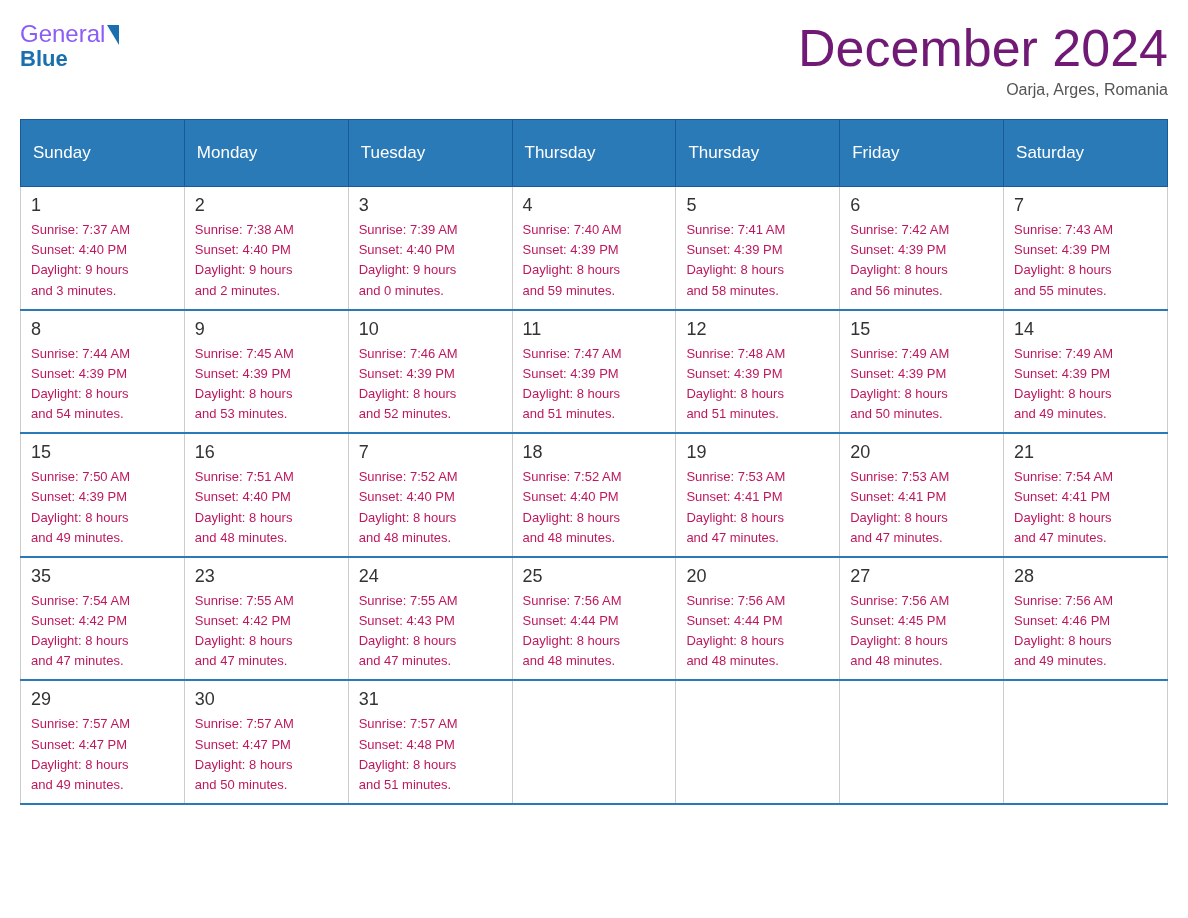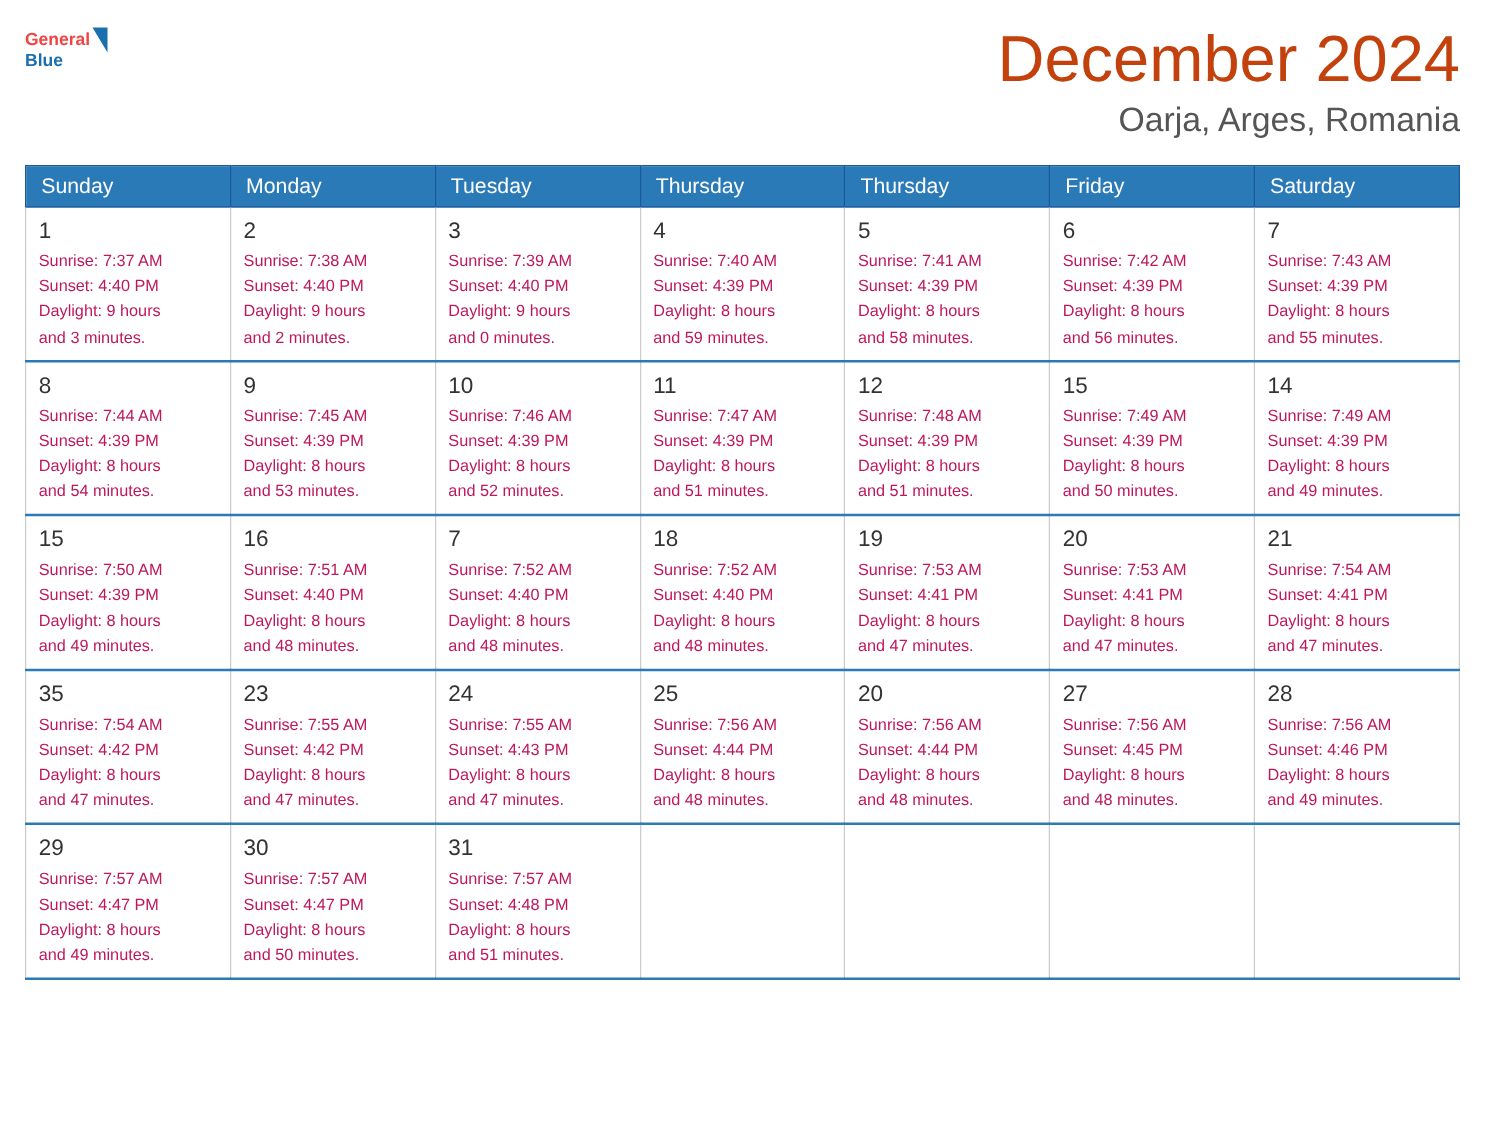--- a/index.html
+++ b/index.html
@@ -19,61 +19,61 @@
     .logo {
       display: flex;
       flex-direction: column;
       align-items: flex-start;
     }
     .logo-top {
       display: flex;
       align-items: center;
     }
     .logo-general {
-      font-size: 14px;
-      font-weight: bold;
-      color: #ef4444;
+      font-size: 24px;
+      font-weight: normal;
+      color: #8b5cf6;
     }
     .logo-triangle {
       width: 0;
       height: 0;
       border-left: 12px solid transparent;
       border-right: 0px solid transparent;
       border-top: 20px solid #1a6faf;
       margin-left: 2px;
       margin-top: 2px;
     }
     .logo-blue {
-      font-size: 14px;
+      font-size: 22px;
       font-weight: bold;
       color: #1a6faf;
       margin-top: -2px;
     }
     .title-section {
       text-align: right;
     }
     .month-title {
       font-size: 52px;
       font-weight: normal;
-      color: #c2410c;
+      color: #701a75;
       line-height: 1.1;
     }
     .location {
-      font-size: 27px;
+      font-size: 16px;
       color: #555;
       margin-top: 4px;
     }
     .calendar {
       width: 100%;
       border-collapse: collapse;
     }
     .calendar thead th {
       background-color: #2a7ab8;
       color: #fff;
-      padding: 6px 12px;
+      padding: 23px 12px;
       text-align: left;
       font-size: 17px;
       font-weight: normal;
       border: 1px solid #1a5a9a;
     }
     .calendar tbody td {
       vertical-align: top;
       padding: 8px 10px;
       border: 1px solid #ccc;
       font-size: 13px;

